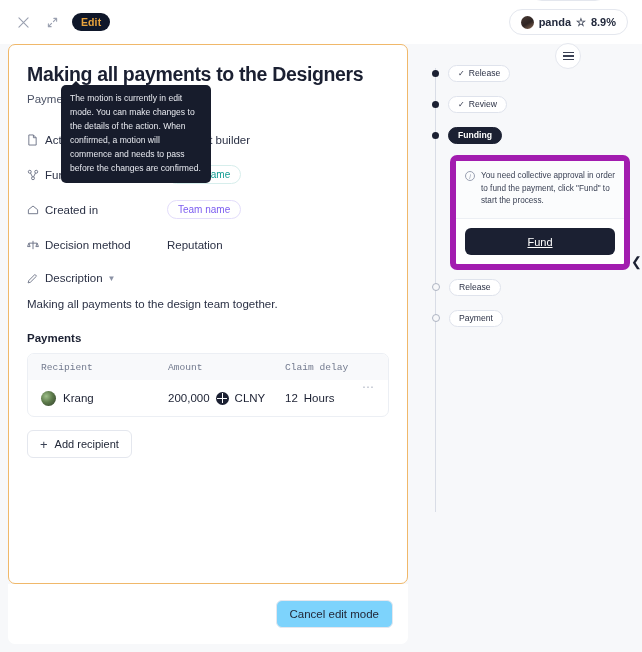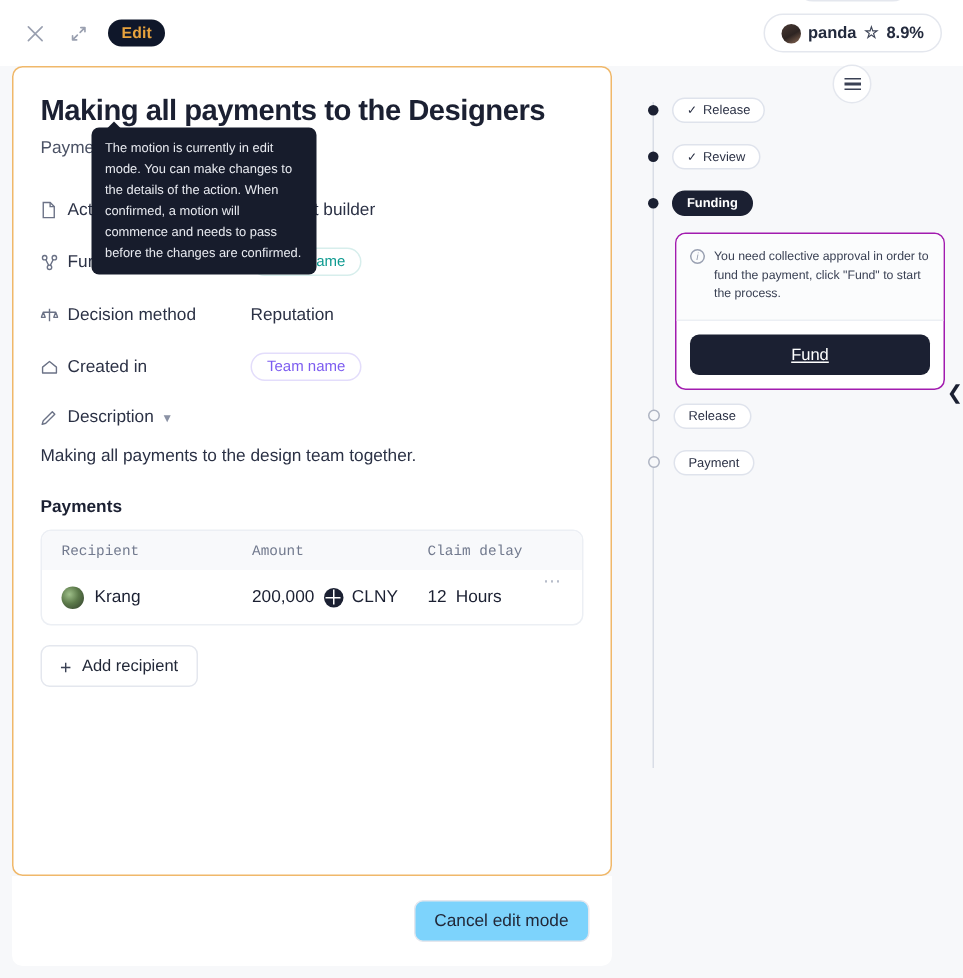--- a/index.html
+++ b/index.html
@@ -159,21 +159,21 @@
   }
   .node.hollow { background: #f7f8fa; border: 1.3px solid #aeb4c2; width: 8px; height: 8px; }
   .spill {
     margin-left: 9px; display: inline-flex; align-items: center; gap: 4px;
     border: 1px solid #dfe3ec; border-radius: 11px; background: #fff;
     height: 17px; padding: 0 9px; font-size: 8.6px; color: #2b3145; cursor: pointer;
   }
   .spill.dark { background: #1b2032; border-color: #1b2032; color: #fff; font-weight: bold; }
   .tick { font-size: 8px; color: #2b3145; }
   .fund-card {
-    margin: 4px 0 6px 26px; border: 1px solid #a21caf; border-radius: 7px;
+    margin: 4px 0 6px 26px; border: 6px solid #a21caf; border-radius: 7px;
     background: #fff; overflow: hidden;
   }
   .fund-note {
     display: flex; gap: 6px; padding: 9px 9px 10px 9px; background: #fbfcfd;
     border-bottom: 1px solid #eceff4;
   }
   .info-i {
     width: 10px; height: 10px; border-radius: 50%; border: 1px solid #9aa1b2;
     color: #9aa1b2; font-size: 7px; display: flex; align-items: center;
     justify-content: center; flex: none; margin-top: 1px; font-style: italic;
@@ -258,35 +258,35 @@
                   <path d="M3.8 4.3 L5.9 8.6 M9.2 4.3 L7.1 8.6" stroke="#6b7286" stroke-width="1"></path>
                 </svg>
             </span>
             <span class="dlabel">Fund from</span>
             <span class="pill teal">Team name</span>
           </div>
 
           <div class="drow">
             <span class="dico">
               <svg width="12" height="12" viewBox="0 0 13 13">
+                  <path d="M1.5 10.5 V6.2 L6.5 2.2 L11.5 6.2 V10.5 Z" fill="none" stroke="#6b7286" stroke-width="1" stroke-linejoin="round"></path>
+                </svg>
+            </span>
+            <span class="dlabel">Created in</span>
+            <span class="pill purple">Team name</span>
+          </div>
+
+          <div class="drow">
+            <span class="dico">
+              <svg width="12" height="12" viewBox="0 0 13 13">
                   <path d="M6.5 2v9 M2 4.5h9 M2 4.5 L0.6 8.2h2.8z M11 4.5 L9.6 8.2h2.8z" fill="none" stroke="#6b7286" stroke-width="1" stroke-linejoin="round"></path>
                 </svg>
             </span>
             <span class="dlabel">Decision method</span>
             <span class="dval">Reputation</span>
-          </div>
-
-          <div class="drow">
-            <span class="dico">
-              <svg width="12" height="12" viewBox="0 0 13 13">
-                  <path d="M1.5 10.5 V6.2 L6.5 2.2 L11.5 6.2 V10.5 Z" fill="none" stroke="#6b7286" stroke-width="1" stroke-linejoin="round"></path>
-                </svg>
-            </span>
-            <span class="dlabel">Created in</span>
-            <span class="pill purple">Team name</span>
           </div>
 
           <div class="desc-head">
             <span class="dico">
               <svg width="11" height="11" viewBox="0 0 12 12">
                   <path d="M1.2 10.8 L2 8.2 L8.6 1.6 L10.4 3.4 L3.8 10z" fill="none" stroke="#6b7286" stroke-width="1" stroke-linejoin="round"></path>
                 </svg>
             </span>
             <span class="dlabel">Description</span>
             <span class="chev">▼</span>

